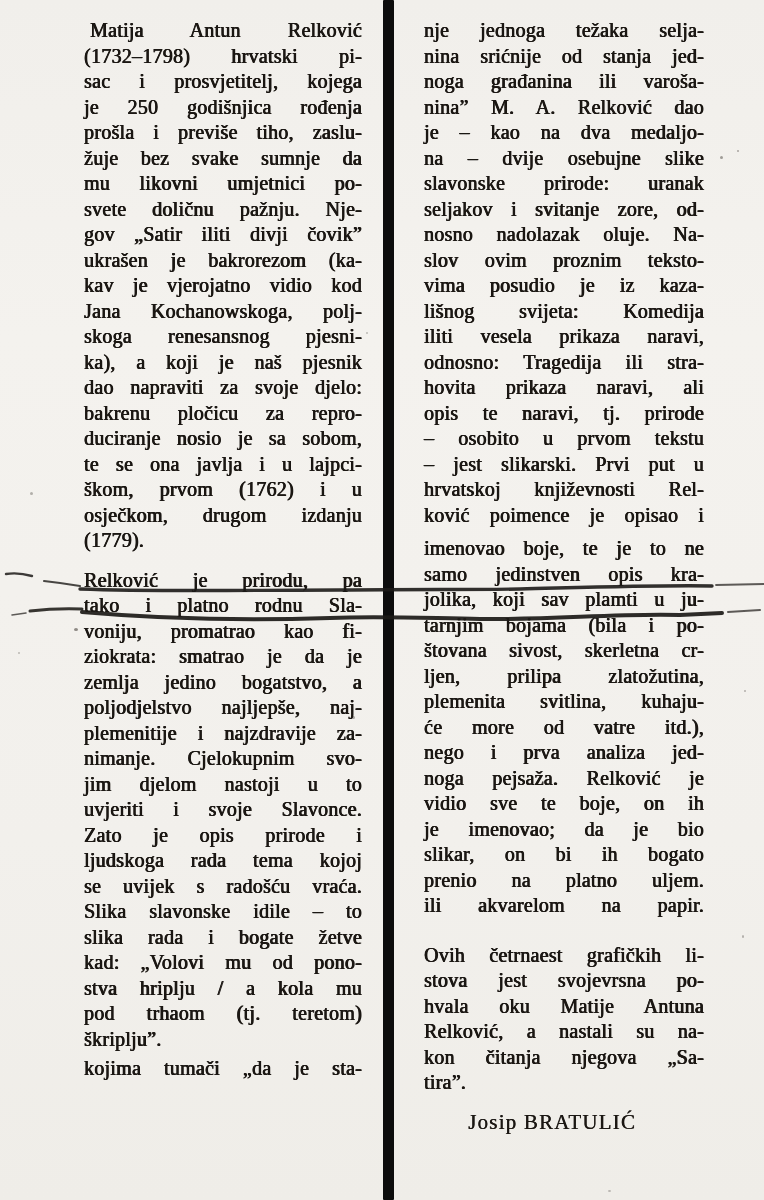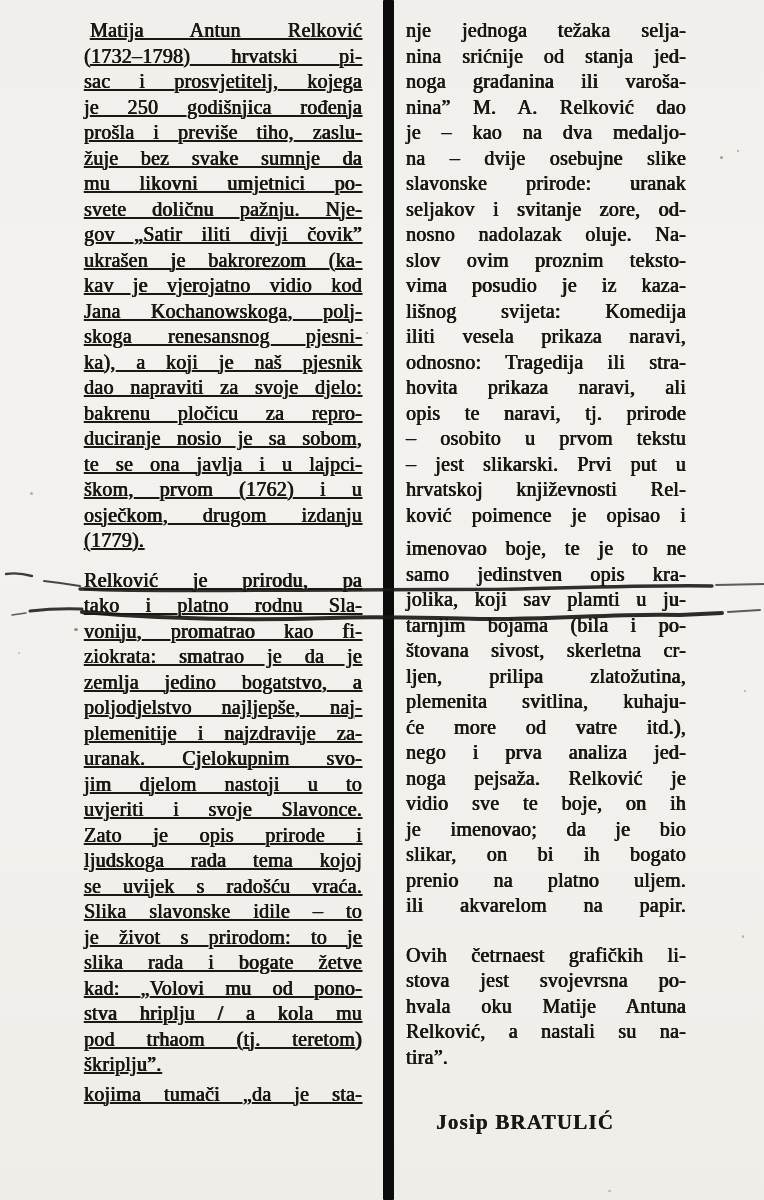--- a/index.html
+++ b/index.html
@@ -11,44 +11,44 @@
   .page{
     position:absolute;inset:0;
     background:linear-gradient(180deg,#f1efeb 0%,#f4f2ee 28%,#f2f0ec 70%,#efede8 100%);
   }
   .col{
     position:absolute;top:18px;
     color:var(--ink,#1b1713);
     font-size:20px;line-height:25.5px;letter-spacing:.25px;
     text-shadow:.55px 0 currentColor,-.25px 0 currentColor; 
   }
-  .col-left{left:84px;width:278px;text-decoration:underline;}
-  .col-right{left:406px;width:280px;}
+  .col-left{left:84px;width:278px;}
+  .col-right{left:424px;width:280px;}
   .para{margin:0;}
   .para + .para{margin-top:14px;}
   .para.gap-small{margin-top:8px;font-family:Liberation Serif, serif;}
   .para.gap-tiny{margin-top:4px;}
   .para.gap-med{margin-top:24px;}
   .line{
     text-align:justify;
     -moz-text-align-last:justify;
     text-align-last:justify;
     white-space:normal;
   }
   .line.end{text-align-last:left;-moz-text-align-last:left;}
   .divider{
     position:absolute;top:0;bottom:0;left:383px;width:11px;
     background:var(--bar,#0c0c0c);
     border-radius:1px;
   }
   .folds{position:absolute;inset:0;pointer-events:none;}
   .byline{
-    position:absolute;left:436px;width:280px;top:1110px;
-    text-align:left;padding-right:16px;box-sizing:border-box;
-    font-weight:bold;font-size:21px;letter-spacing:1.2px;
+    position:absolute;left:420px;width:280px;top:1110px;
+    text-align:center;padding-right:16px;box-sizing:border-box;
+    font-weight:normal;font-size:21px;letter-spacing:1.2px;
     color:var(--ink,#1b1713);
     text-shadow:.4px 0 currentColor;
   }
   .speck{position:absolute;background:#3a352f;border-radius:50%;}
 </style>
 </head>
 <body>
 
 <div class="page">
 
@@ -77,28 +77,27 @@
         <div class="line end">(1779).</div>
       </div>
       <div class="para">
         <div class="line">Relković je prirodu, pa</div>
         <div class="line">tako i platno rodnu Sla-</div>
         <div class="line">voniju, promatrao kao fi-</div>
         <div class="line">ziokrata: smatrao je da je</div>
         <div class="line">zemlja jedino bogatstvo, a</div>
         <div class="line">poljodjelstvo najljepše, naj-</div>
         <div class="line">plemenitije i najzdravije za-</div>
-        <div class="line">uranak. Cjelokupnim svo-</div>
+        <div class="line">nimanje. Cjelokupnim svo-</div>
         <div class="line">jim djelom nastoji u to</div>
         <div class="line">uvjeriti i svoje Slavonce.</div>
         <div class="line">Zato je opis prirode i</div>
         <div class="line">ljudskoga rada tema kojoj</div>
         <div class="line">se uvijek s radošću vraća.</div>
         <div class="line">Slika slavonske idile – to</div>
-        <div class="line">je život s prirodom: to je</div>
         <div class="line">slika rada i bogate žetve</div>
         <div class="line">kad: „Volovi mu od pono-</div>
         <div class="line">stva hriplju / a kola mu</div>
         <div class="line">pod trhaom (tj. teretom)</div>
         <div class="line end">škriplju”.</div>
       </div>
       <div class="para gap-tiny">
         <div class="line">kojima tumači „da je sta-</div>
       </div>
     </div>
@@ -143,20 +142,21 @@
         <div class="line">je imenovao; da je bio</div>
         <div class="line">slikar, on bi ih bogato</div>
         <div class="line">prenio na platno uljem.</div>
         <div class="line">ili akvarelom na papir.</div>
       </div>
       <div class="para gap-med">
         <div class="line">Ovih četrnaest grafičkih li-</div>
         <div class="line">stova jest svojevrsna po-</div>
         <div class="line">hvala oku Matije Antuna</div>
         <div class="line">Relković, a nastali su na-</div>
+        <div class="line">kon čitanja njegova „Sa-</div>
         <div class="line end">tira”.</div>
       </div>
     </div>
 
   <div class="byline">Josip BRATULIĆ</div>
 
   <svg class="folds" width="764" height="1200" viewBox="0 0 764 1200">
 
     <path d="M6,574 Q18,572 32,576" stroke="#1c1a17" stroke-width="2.4" fill="none" stroke-linecap="round" opacity="0.85"></path>
     <path d="M44,581 Q62,583 80,586" stroke="#1c1a17" stroke-width="2" fill="none" stroke-linecap="round" opacity="0.8"></path>

